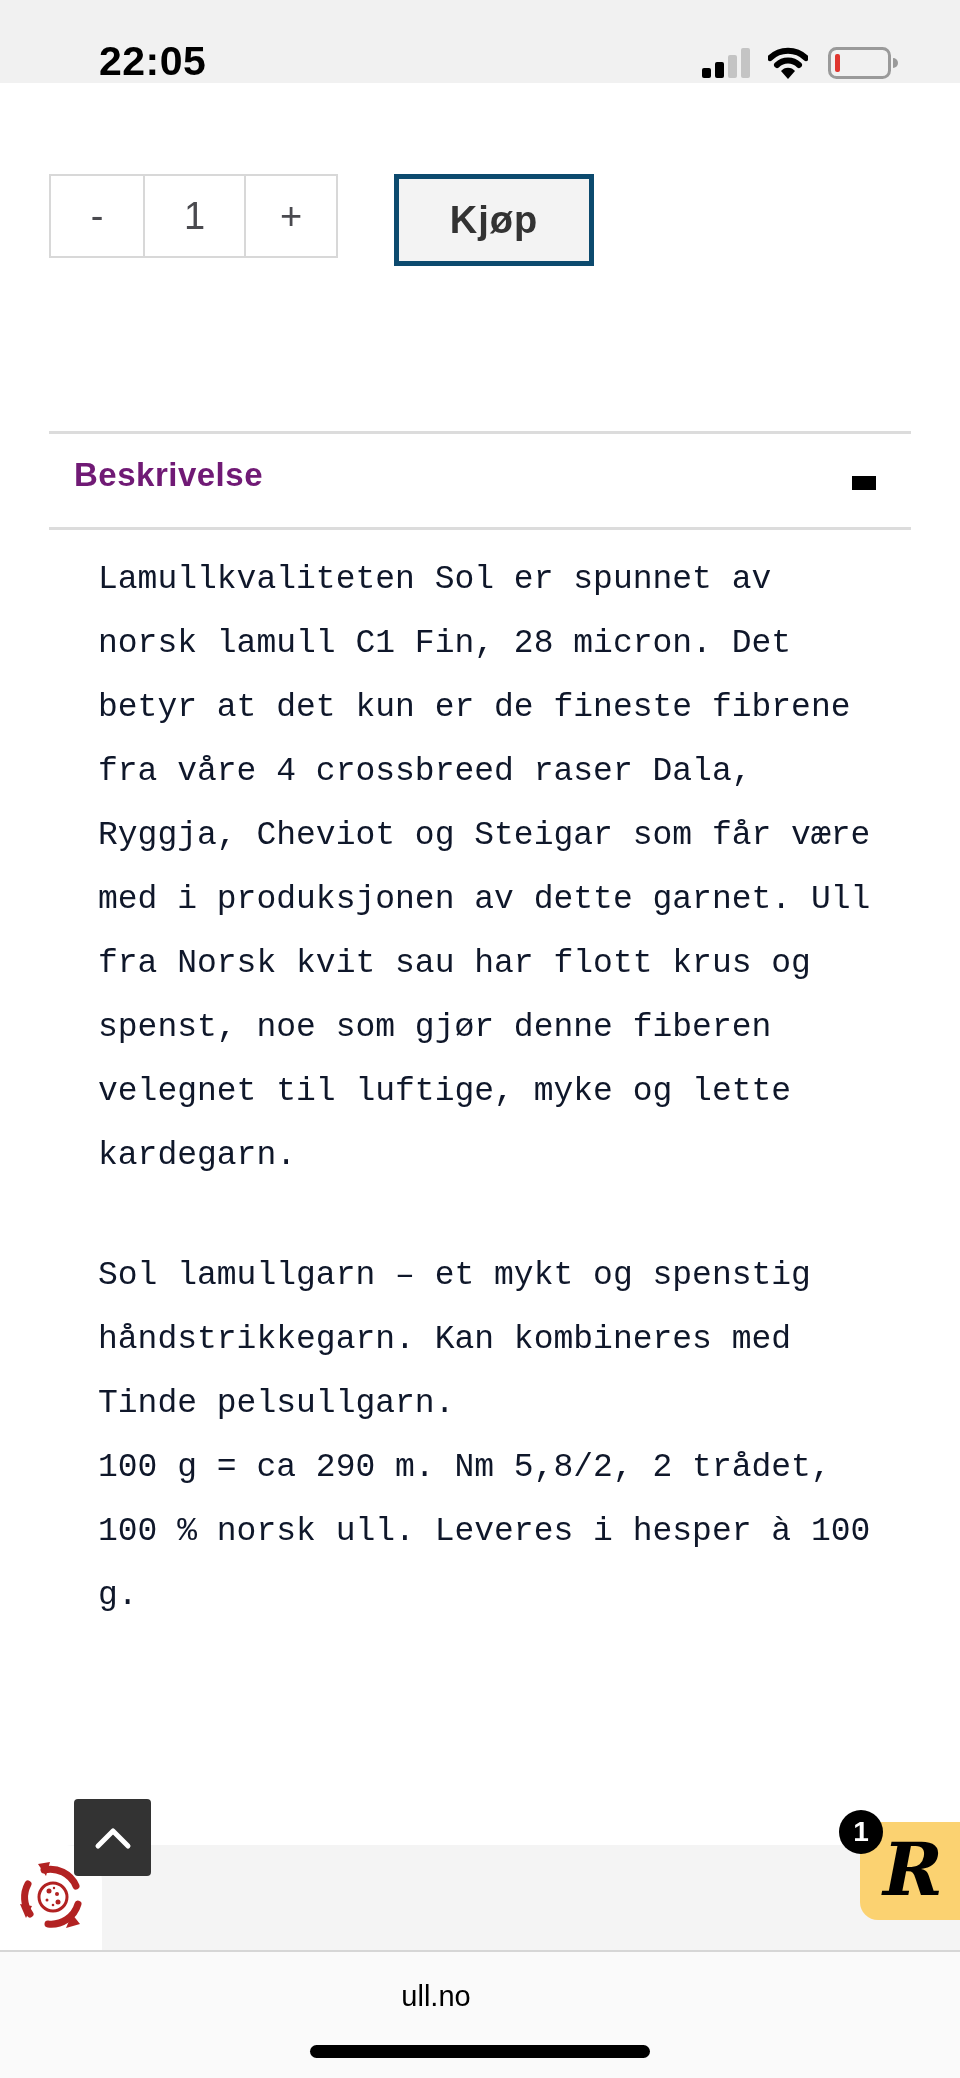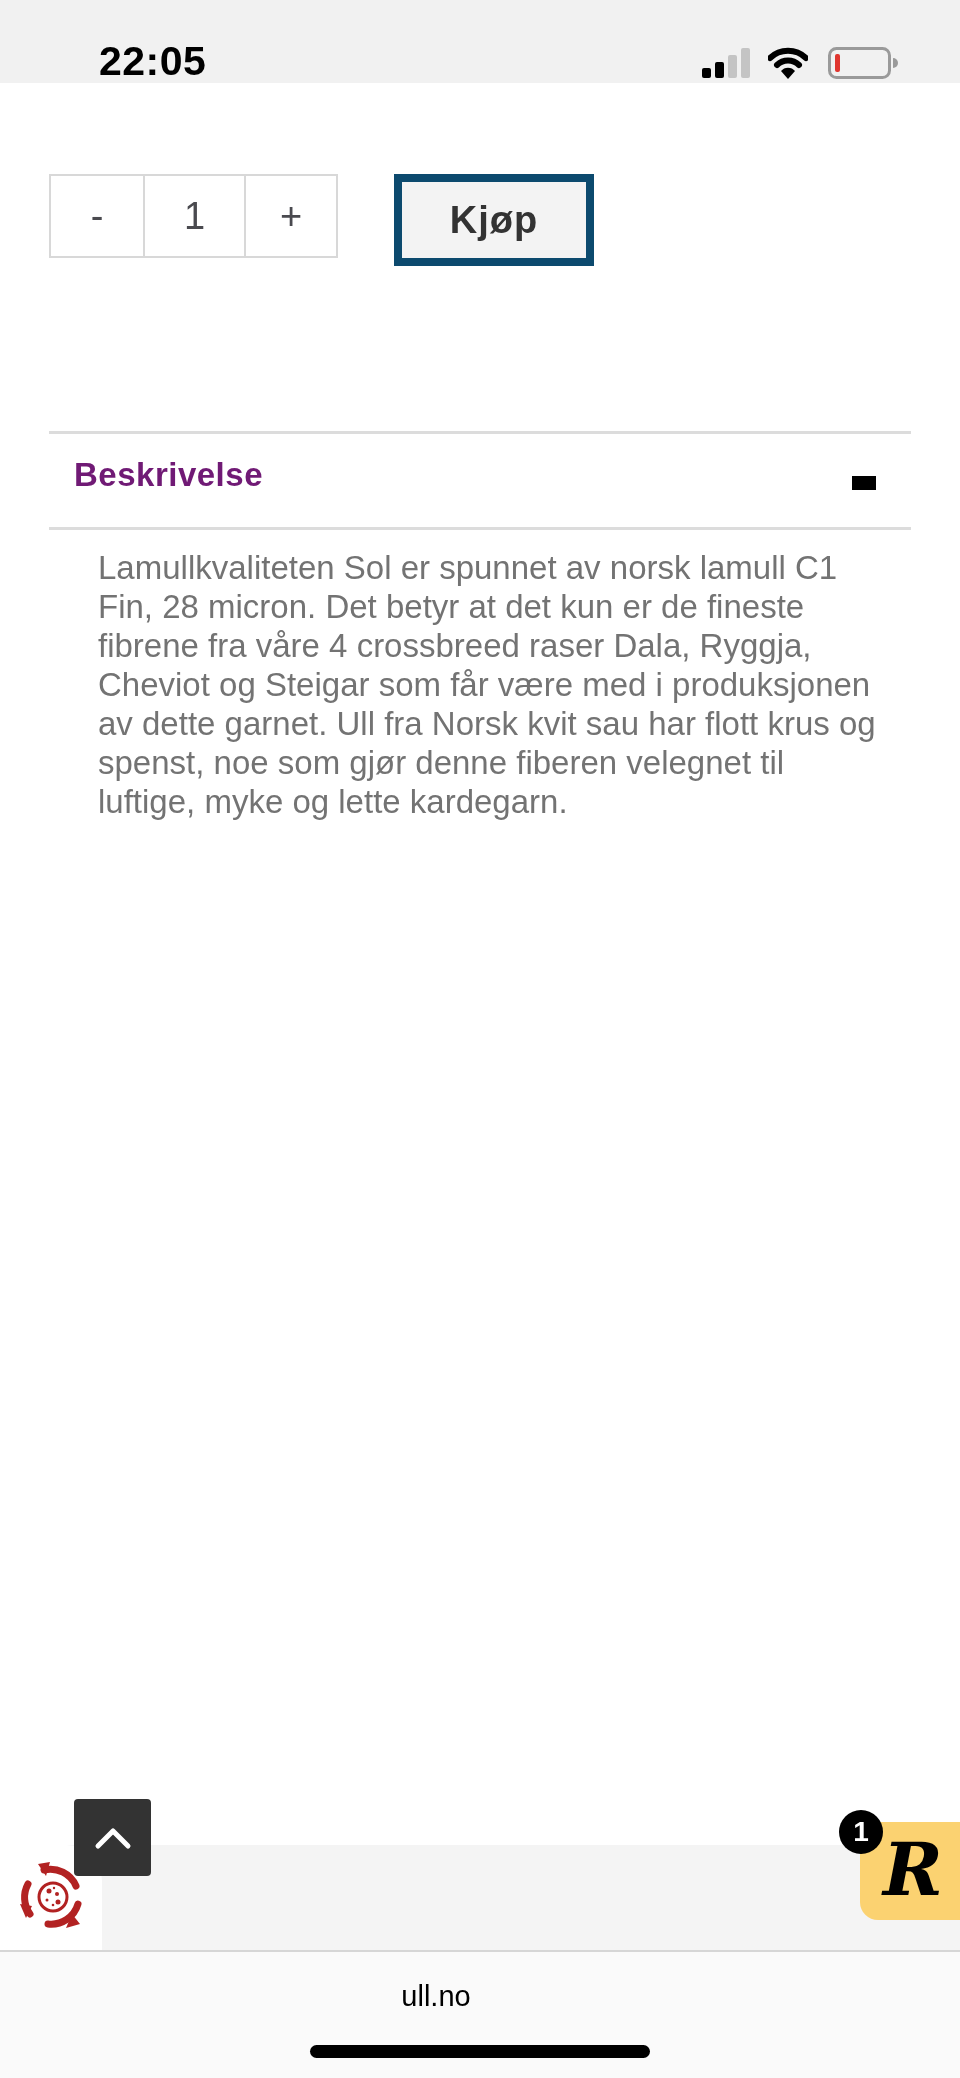--- a/index.html
+++ b/index.html
@@ -31,37 +31,37 @@
     box-sizing:border-box; height:100%;
     display:flex; align-items:center; justify-content:center;
     font-size:38px; color:#4a4a4f; background:#fff;
   }
   .step-minus { width:94px; border-right:2px solid #d8d8d8; }
   .step-value { width:101px; border-right:2px solid #d8d8d8; }
   .step-plus { width:90px; }
 
   .buy-button {
     position:absolute; left:394px; top:174px; width:200px; height:92px;
-    box-sizing:border-box; border:8px solid #0c4a6e; background:#f3f3f3;
+    box-sizing:border-box; border:5px solid #0c4a6e; background:#f3f3f3;
     display:flex; align-items:center; justify-content:center;
     font-size:38px; font-weight:bold; color:#333333; letter-spacing:1px;
   }
 
   
   .divider { position:absolute; left:49px; width:862px; height:3px; background:#dcdcdc; }
   .accordion-title {
     position:absolute; left:74px; top:456px; font-size:33px; font-weight:bold; color:#701a75;
     letter-spacing:0.5px;
   }
   .collapse-icon {
     position:absolute; left:852px; top:476px; width:24px; height:14px; background:#000;
   }
   .description {
     position:absolute; left:98px; top:548px; width:780px;
-    font-size:33px; line-height:39px; color:#737373;
+    font-size:33px; line-height:64px; color:#0f172a;font-family:Liberation Mono, monospace;
   }
   .description p { margin:0; }
   .description p.para1 { margin-bottom:56px; }
 
   
   .footer-band {
     position:absolute; left:0; top:1845px; width:960px; height:105px; background:#f4f4f4;
   }
   .logo-card {
     position:absolute; left:0; top:1845px; width:102px; height:105px;
@@ -136,20 +136,22 @@
 
 <div class="divider" style="top:431px;"></div>
 <div>
   <div class="accordion-title">Beskrivelse</div>
   <div class="collapse-icon"></div>
 </div>
 <div class="divider" style="top:527px;"></div>
 
 <div class="description">
   <p class="para1">Lamullkvaliteten Sol er spunnet av norsk lamull C1 Fin, 28 micron. Det betyr at det kun er de fineste fibrene fra våre 4 crossbreed raser Dala, Ryggja, Cheviot og Steigar som får være med i produksjonen av dette garnet. Ull fra Norsk kvit sau har flott krus og spenst, noe som gjør denne fiberen velegnet til luftige, myke og lette kardegarn.</p>
+  <p>Sol lamullgarn – et mykt og spenstig håndstrikkegarn. Kan kombineres med Tinde pelsullgarn.</p>
+  <p>100 g = ca 290 m. Nm 5,8/2, 2 trådet, 100 % norsk ull. Leveres i hesper à 100 g.</p>
 </div>
 
 <div class="footer-band"></div>
 <div class="logo-card"></div>
 <svg class="logo" viewBox="0 0 78 78">
   <g fill="none" stroke="#b22222" stroke-width="7" stroke-linecap="round">
     <path d="M30 12 A28 28 0 0 1 62 28"></path>
     <path d="M64 46 A28 28 0 0 1 34 66"></path>
     <path d="M16 56 A28 28 0 0 1 14 26"></path>
   </g>

